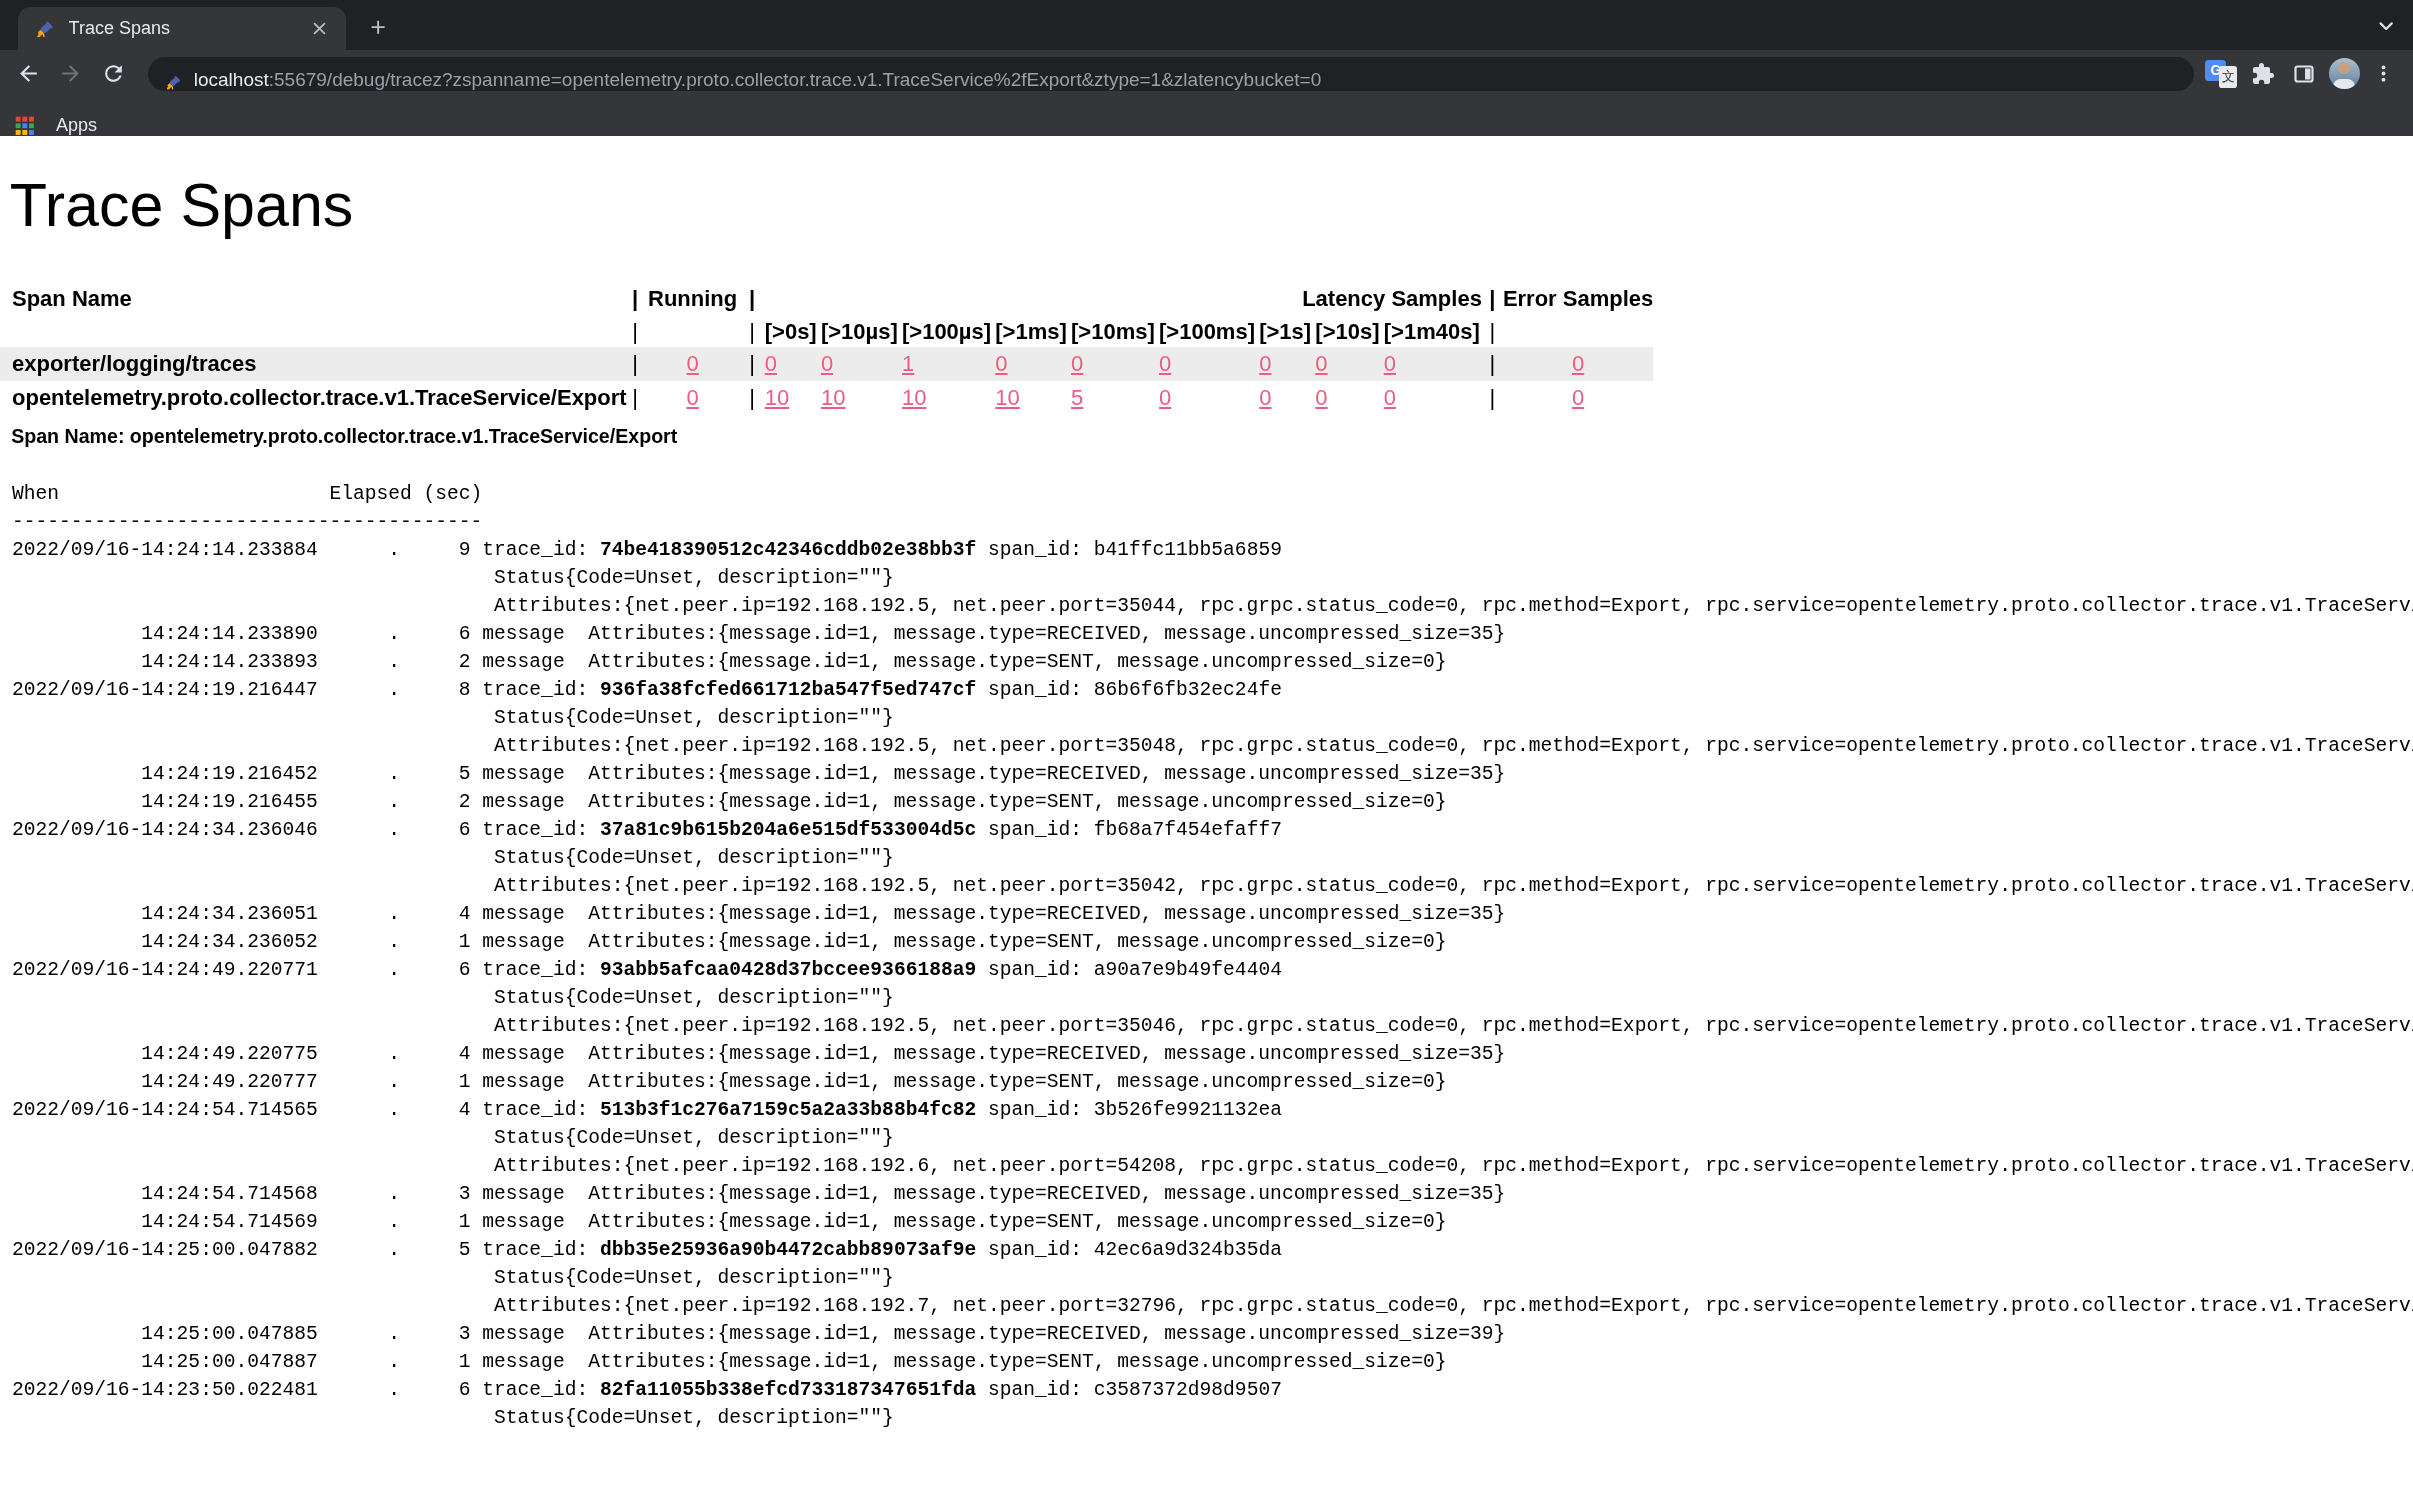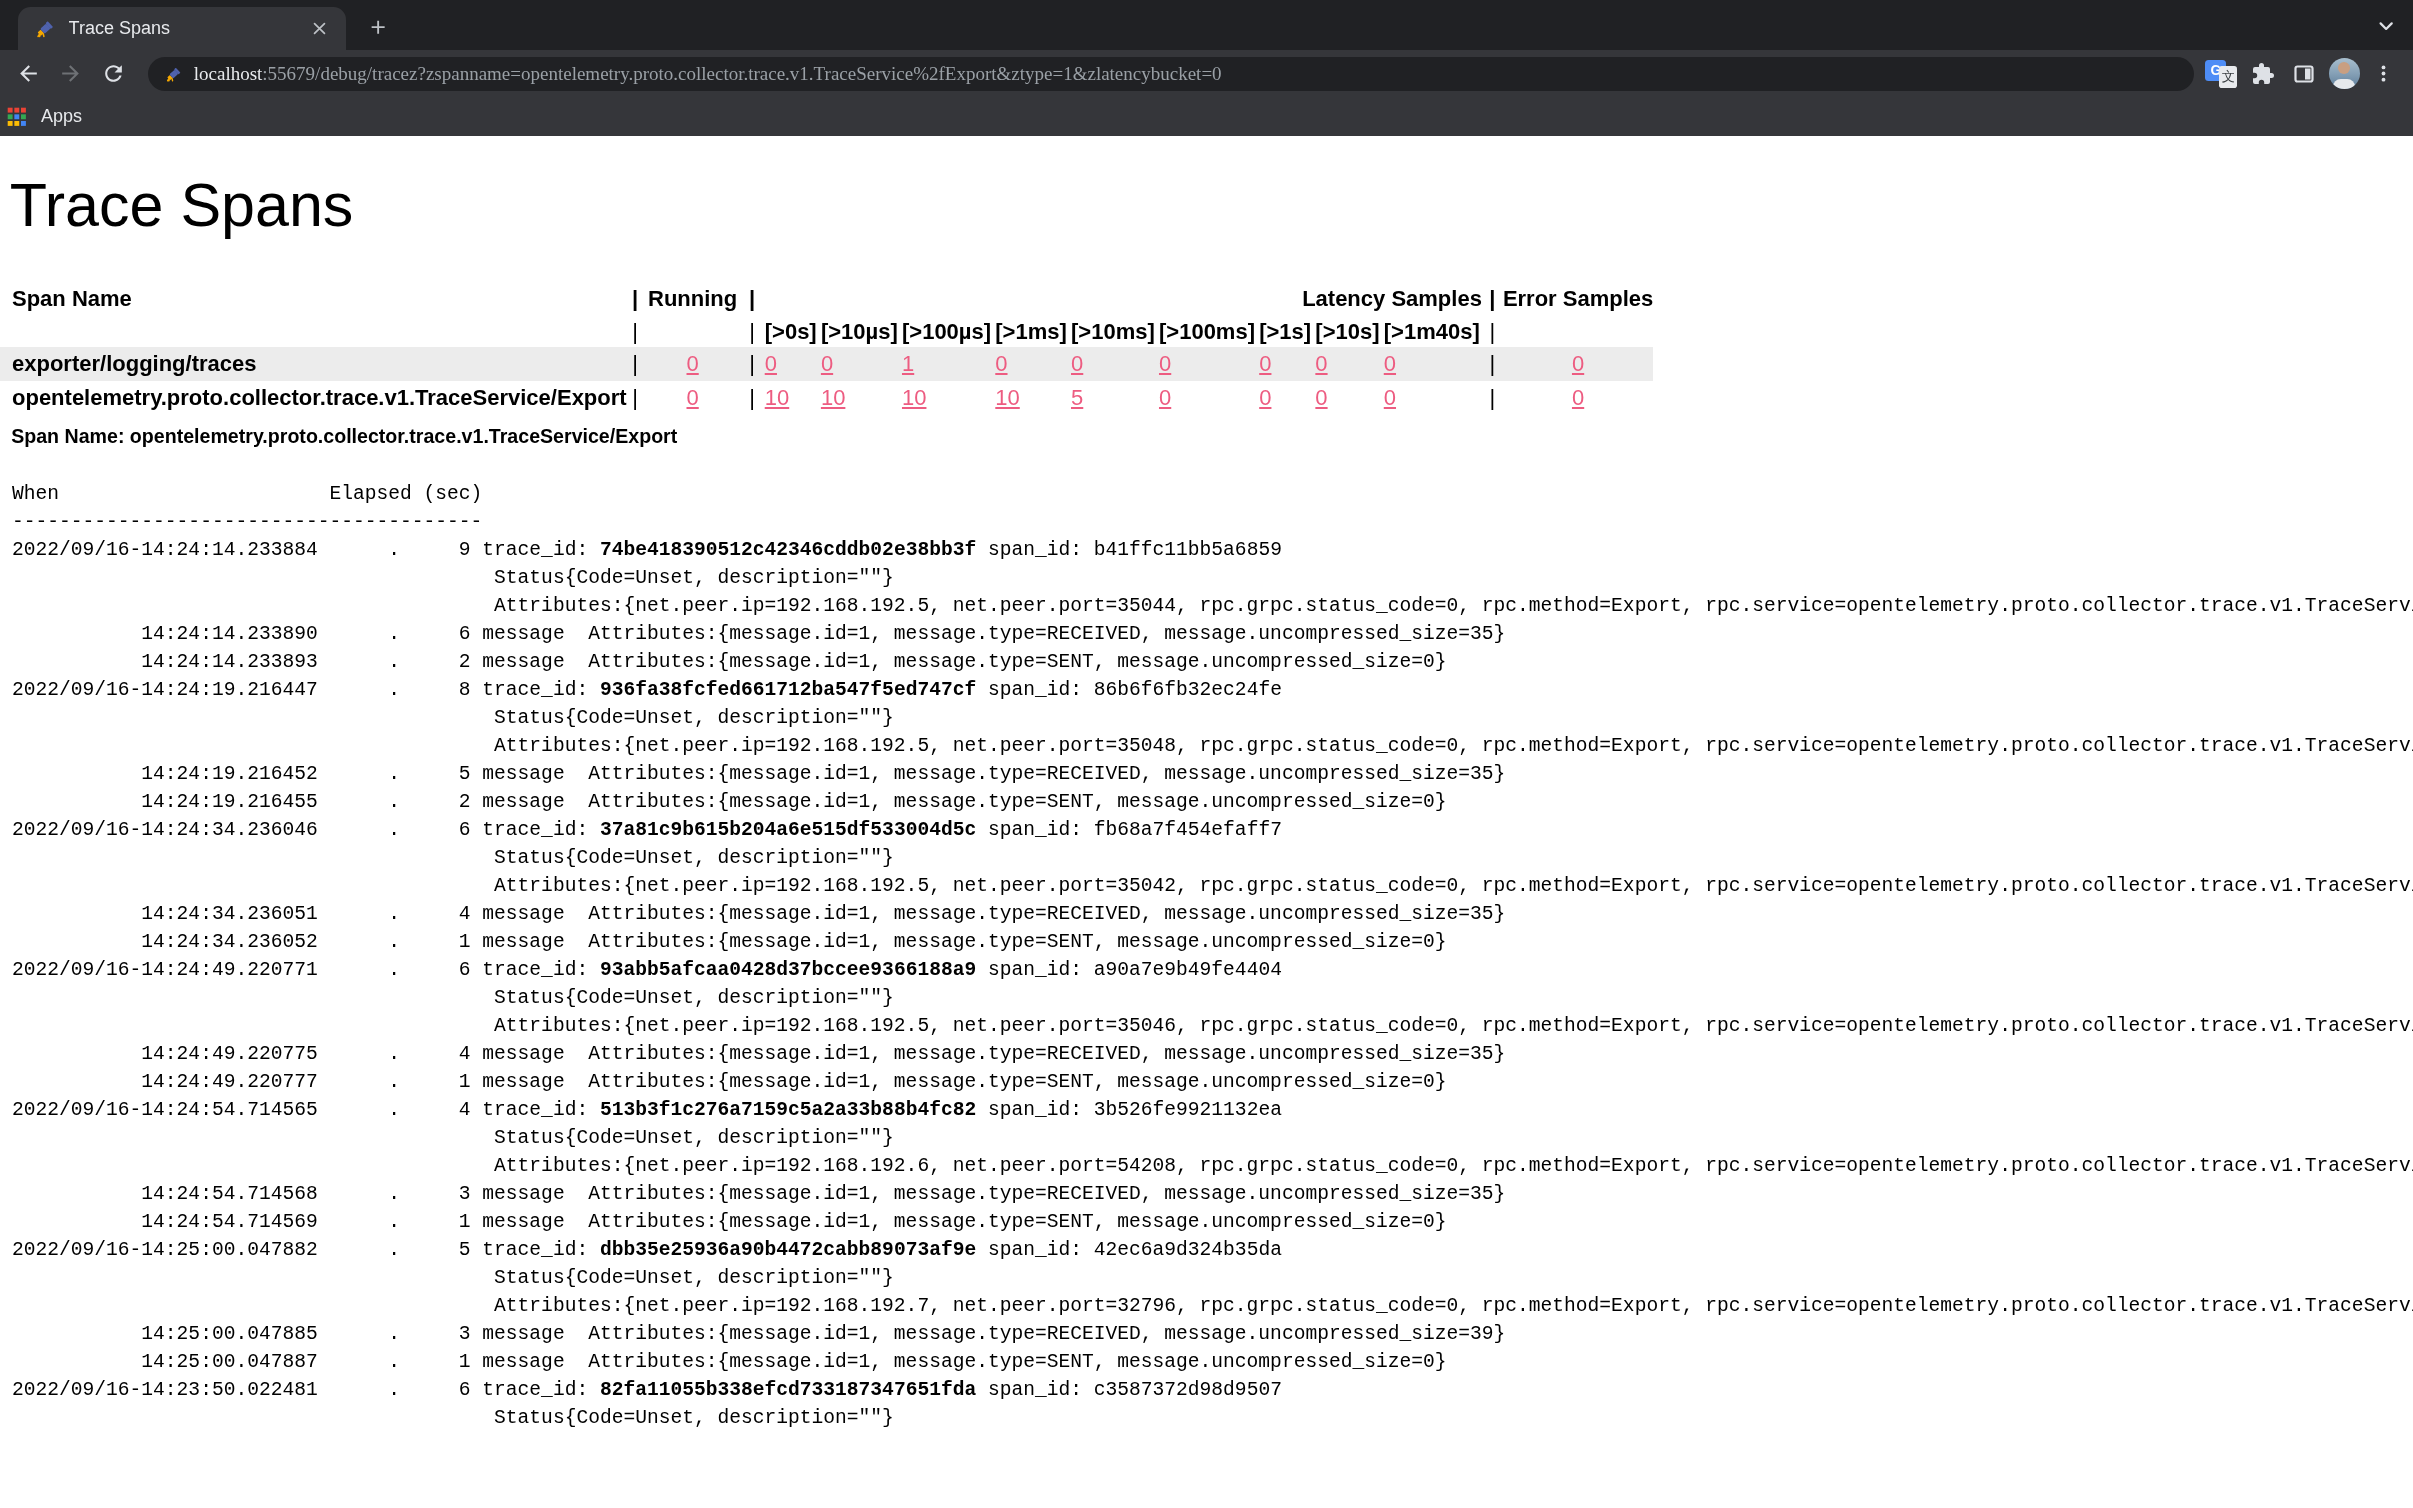--- a/index.html
+++ b/index.html
@@ -19,35 +19,35 @@
   }
   .tab-title{color:var(--chrome-text);font-size:18px;margin-left:12.6px;flex:1;white-space:nowrap;overflow:hidden}
   .icon-btn{display:flex;align-items:center;justify-content:center;cursor:pointer;border-radius:50%}
   .tab-close{width:28px;height:28px}
   .newtab{position:absolute;left:363px;top:11.2px;width:31px;height:31px}
   .tabsearch{position:absolute;right:11.2px;top:15.4px;width:31px;height:22.3px}
   .toolbar{height:47px;background:var(--chrome-toolbar);display:flex;align-items:center;padding:0 9.8px}
   .nav-btn{width:38px;height:38px;margin-right:4.2px}
   .omnibox{
     flex:1;height:34px;background:var(--chrome-frame);border-radius:17px;
-    display:flex;align-items:center;padding:0 17px;margin:0 11.2px;min-width:0;font-family:Liberation Serif, serif;
+    display:flex;align-items:flex-end;padding:0 17px;margin:0 11.2px;min-width:0;
   }
   .omni-text{font-size:19px;margin-left:11.2px;white-space:nowrap;overflow:hidden;color:var(--chrome-dim)}
   .omni-host{color:var(--chrome-text)}
   .right-cluster{display:flex;align-items:center;gap:9.8px;padding-right:5.6px}
   .gt{position:relative;width:32px;height:29px}
   .gt-blue{position:absolute;left:0;top:0.7px;width:21px;height:21px;background:#4e8df6;border-radius:3.5px;
     color:#fff;font-size:14px;font-weight:bold;display:flex;align-items:center;justify-content:center}
   .gt-white{position:absolute;right:0;bottom:0;width:18px;height:21.6px;background:#e8eaed;border-radius:2.8px;
     color:#3c4043;font-size:13.3px;display:flex;align-items:center;justify-content:center}
   .avatar{width:31px;height:31px;border-radius:50%;position:relative;overflow:hidden;
     background:linear-gradient(180deg,#a9bfce 0%,#85a0b6 50%,#5d7d99 100%)}
   .avatar::before{content:'';position:absolute;top:4.2px;left:9px;width:12.6px;height:12px;border-radius:50%;background:#c99f81}
   .avatar::after{content:'';position:absolute;bottom:-2.1px;left:4.2px;width:22.3px;height:12px;border-radius:7.7px 7.7px 0 0;background:#e6e9ec}
-  .bookmarks{height:39px;background:var(--chrome-toolbar);display:flex;align-items:center;padding-left:6px;gap:14px}
+  .bookmarks{height:39px;background:var(--chrome-toolbar);display:flex;align-items:flex-end;padding-left:14px;gap:21px}
   .bm-label{color:var(--chrome-text);font-size:18px}
   
   .page{background:#fff}
   h1{font-size:61px;font-weight:400;line-height:1.12;margin:35px 0 0 9.8px;letter-spacing:0}
   table{border-collapse:collapse;margin-top:42px;font-size:22px}
   th,td{padding:0;height:34px;white-space:nowrap}
   thead tr.hrow1 th{height:35px;font-weight:bold}
   tr.hrow2 td{height:31px}
   .c-name{width:526px;text-align:left;padding-left:12px;font-weight:bold}
   th.c-name{font-weight:bold}

